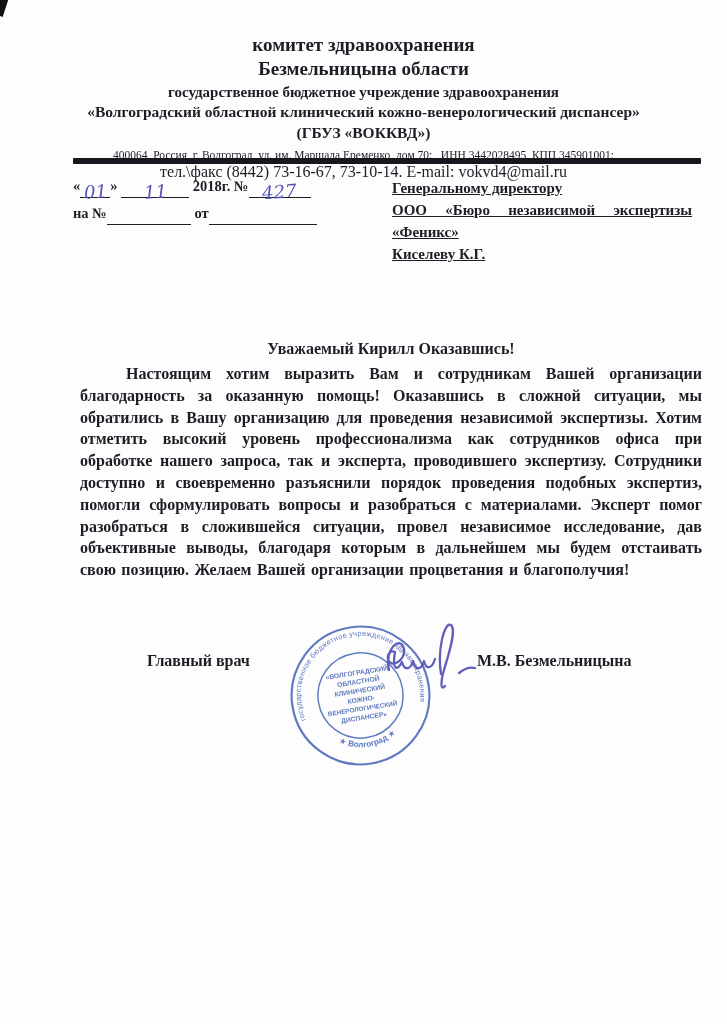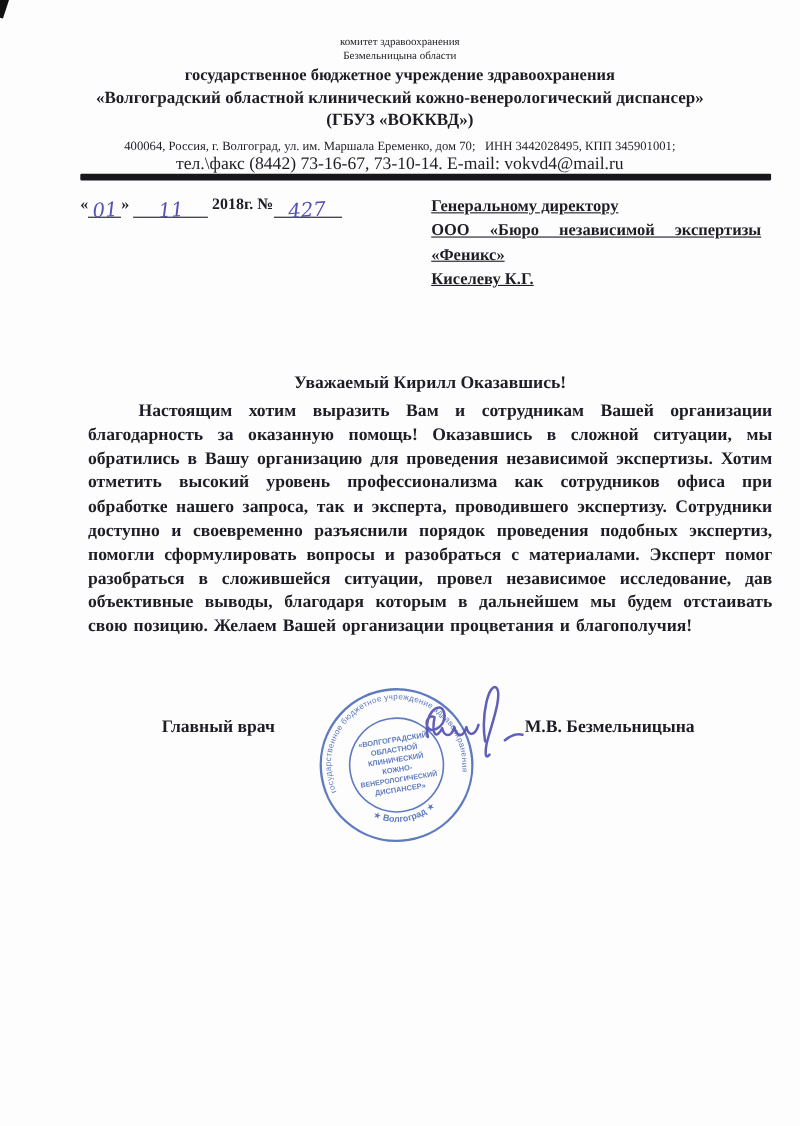--- a/index.html
+++ b/index.html
@@ -15,21 +15,21 @@
     background:var(--paper);
     font-family:"Liberation Serif","DejaVu Serif",serif;
     color:var(--ink);
   }
   .artifact{
     position:absolute;left:-3px;top:-4px;width:9px;height:20px;
     background:#111;transform:rotate(18deg);
   }
   
   .letterhead{position:absolute;top:33px;left:0;width:727px;text-align:center;line-height:1.25;}
-  .lh-small{font-size:10px;font-weight:normal;}
+  .lh-small{font-size:19px;font-weight:bold;}
   .lh-type{font-size:15px;font-weight:bold;margin-top:2px;}
   .lh-name{font-size:15.5px;font-weight:bold;margin-top:1px;}
   .lh-short{font-size:15.5px;font-weight:bold;margin-top:1px;}
   .lh-address{font-size:11.5px;margin-top:6px;white-space:pre-wrap;}
   .lh-contacts{font-size:16px;}
   .rule{position:absolute;top:158px;left:73px;width:628px;height:6px;background:var(--rule);border-radius:1px;}
   
   .refblock{position:absolute;left:73px;top:176px;width:310px;font-weight:bold;font-size:14.5px;line-height:1.5;}
   .u{display:inline-block;border-bottom:1.6px solid var(--ink);text-align:center;height:15px;vertical-align:bottom;}
   .u.w-day{width:30px;}
@@ -78,20 +78,24 @@
 
 <div class="rule"></div>
 
 <section class="refblock">
   <div class="ref-line1">
     <span>«</span><span class="u w-day"><span class="hw">01</span></span><span>»</span>
     <span class="u w-month"><span class="hw">11</span></span>
     <span>2018г.</span>
     <span>№</span><span class="u w-num"><span class="hw">427</span></span>
   </div>
+  <div class="ref-line2">
+    <span>на №</span><span class="u w-reply"></span>
+    <span>от</span><span class="u w-from"></span>
+  </div>
 </section>
 
 <section class="recipient">
   <div>Генеральному директору</div>
   <div class="just">ООО «Бюро независимой экспертизы</div>
   <div>«Феникс»</div>
   <div>Киселеву К.Г.</div>
 </section>
 
 <div class="salutation">Уважаемый Кирилл Оказавшись!</div>

